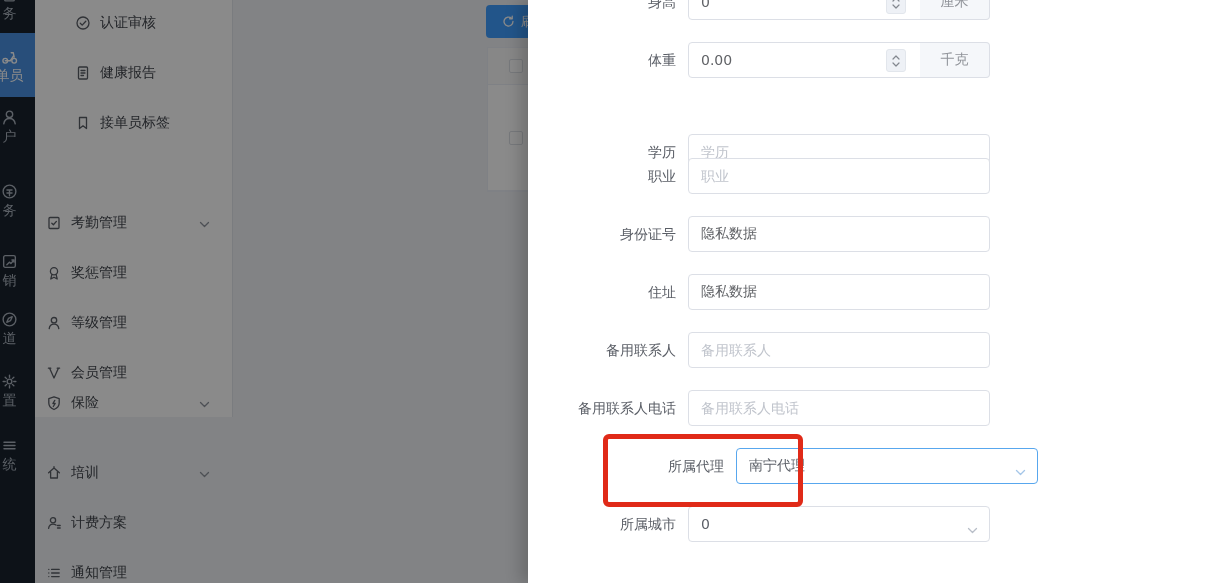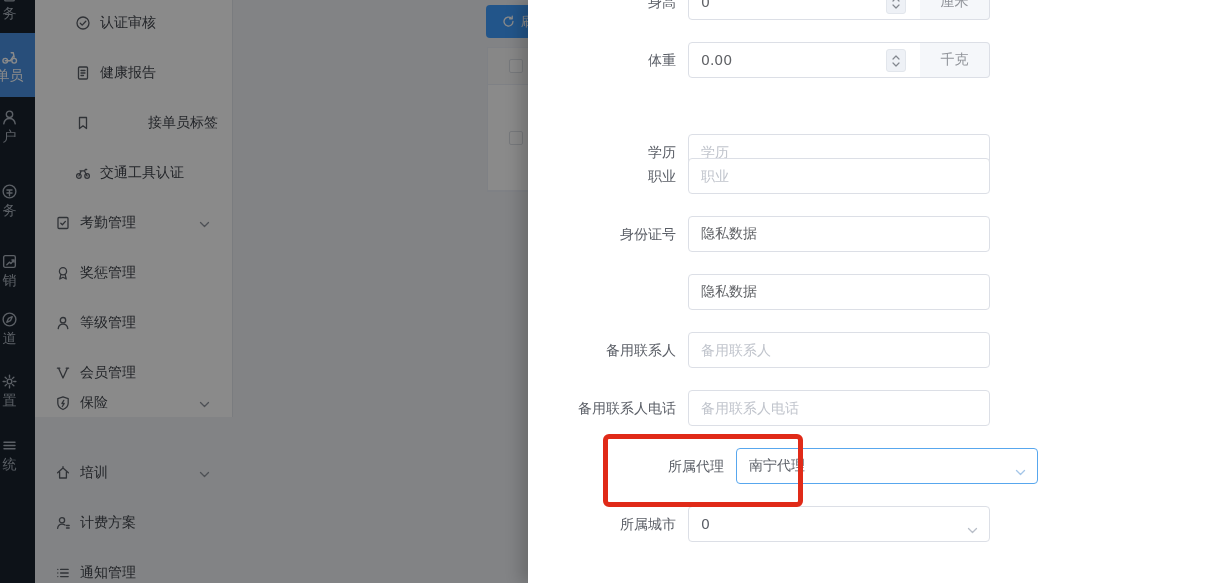--- a/index.html
+++ b/index.html
@@ -9,21 +9,21 @@
   
   .rail{position:absolute;left:0;top:0;width:35px;height:583px;background:#18222e;overflow:hidden;z-index:3;}
   .rail-item{position:absolute;left:0;width:35px;display:flex;align-items:center;justify-content:center;}
   .r-inner{display:flex;flex-direction:column;align-items:center;gap:3px;transform:translateX(-8px);color:#aab2bc;}
   .rail-item.active{background:#4a90e2;}
   .rail-item.active .r-inner{color:#ffffff;}
   .r-label{font-size:14px;line-height:15px;white-space:nowrap;}
 
   
   .sidebar{position:absolute;left:35px;top:0;width:198px;height:417px;background:#ffffff;border-right:1px solid #e2e5ea;box-sizing:border-box;z-index:2;}
-  .side-item{position:absolute;left:0;right:0;height:26px;display:flex;align-items:center;padding-left:20px;color:#43474e;font-size:14px;cursor:pointer;}
+  .side-item{position:absolute;left:0;right:0;height:26px;display:flex;align-items:center;padding-left:11px;color:#43474e;font-size:14px;cursor:pointer;}
   .side-item.sub{padding-left:40px;}
   .side-item .s-ico{margin-right:9px;color:#5a5e66;flex:0 0 auto;}
   .s-label{white-space:nowrap;}
   .s-chevron{position:absolute;right:22px;color:#8f959e;}
 
   
   .content{position:absolute;left:233px;top:0;right:0;bottom:0;background:#f0f2f5;z-index:1;}
   .refresh-btn{position:absolute;left:253px;top:5px;width:77px;height:33px;background:#409eff;border:none;border-radius:4px;color:#fff;font-size:13px;display:flex;align-items:center;justify-content:center;gap:6px;cursor:pointer;font-family:inherit;z-index:1;}
   .tbl{position:absolute;left:254px;top:47px;width:324px;background:#fff;border:1px solid #ebeef5;box-sizing:border-box;z-index:1;}
   .tr{display:grid;grid-template-columns:56px 127px 1fr;}
@@ -141,33 +141,25 @@
         </svg>
         <span class="s-label">认证审核</span>
       </div>
       <div class="side-item sub" style="top: 60px;">
         <svg class="s-ico" width="16" height="16" viewBox="0 0 16 16" fill="none" stroke="currentColor" stroke-width="1.3" stroke-linecap="round" stroke-linejoin="round">
           <rect x="3.5" y="2" width="9" height="12" rx="1"></rect>
           <path d="M6 5.5h4M6 8h4M6 10.5h2.5"></path>
         </svg>
         <span class="s-label">健康报告</span>
       </div>
-      <div class="side-item sub" style="top: 110px; gap: 48px;">
+      <div class="side-item sub" style="top: 110px;">
         <svg class="s-ico" width="16" height="16" viewBox="0 0 16 16" fill="none" stroke="currentColor" stroke-width="1.3" stroke-linecap="round" stroke-linejoin="round">
           <path d="M4.5 2.5h7v11L8 10.8l-3.5 2.7z"></path>
         </svg>
         <span class="s-label">接单员标签</span>
-      </div>
-      <div class="side-item sub" style="top: 160px;">
-        <svg class="s-ico" width="16" height="16" viewBox="0 0 16 16" fill="none" stroke="currentColor" stroke-width="1.3" stroke-linecap="round" stroke-linejoin="round">
-          <circle cx="3.9" cy="11" r="2.3"></circle>
-          <circle cx="12.1" cy="11" r="2.3"></circle>
-          <path d="M3.9 11l2.4-5.2h3.1L12.1 11M5 5.8h2.4M9.4 6.2l.9-1.7h1.4"></path>
-        </svg>
-        <span class="s-label">交通工具认证</span>
       </div>
       <div class="side-item" style="top: 210px;">
         <svg class="s-ico" width="16" height="16" viewBox="0 0 16 16" fill="none" stroke="currentColor" stroke-width="1.3" stroke-linecap="round" stroke-linejoin="round">
           <rect x="3" y="2.5" width="10" height="11" rx="1"></rect>
           <path d="M5.8 8.2l1.6 1.6 3-3.4"></path>
         </svg>
         <span class="s-label">考勤管理</span>
         <span class="s-chevron"><svg width="11" height="7" viewBox="0 0 11 7" fill="none" stroke="#8f959e" stroke-width="1.3" stroke-linecap="round" stroke-linejoin="round">
             <path d="M1.5 1.5l4 4 4-4"></path>
           </svg></span>
@@ -288,20 +280,21 @@
       </div>
       <div class="form-row" style="top: 158px; border-radius: 12px;">
         <label class="f-label">职业</label>
         <input class="f-input" placeholder="职业" style="">
       </div>
       <div class="form-row" style="top: 216px;">
         <label class="f-label">身份证号</label>
         <input class="f-input" value="隐私数据" style="">
       </div>
       <div class="form-row" style="top: 274px;">
+        <label class="f-label">住址</label>
         <input class="f-input" value="隐私数据" style="">
       </div>
       <div class="form-row" style="top: 332px;">
         <label class="f-label">备用联系人</label>
         <input class="f-input" placeholder="备用联系人" style="">
       </div>
       <div class="form-row" style="top: 390px;">
         <label class="f-label">备用联系人电话</label>
         <input class="f-input" placeholder="备用联系人电话" style="">
       </div>

